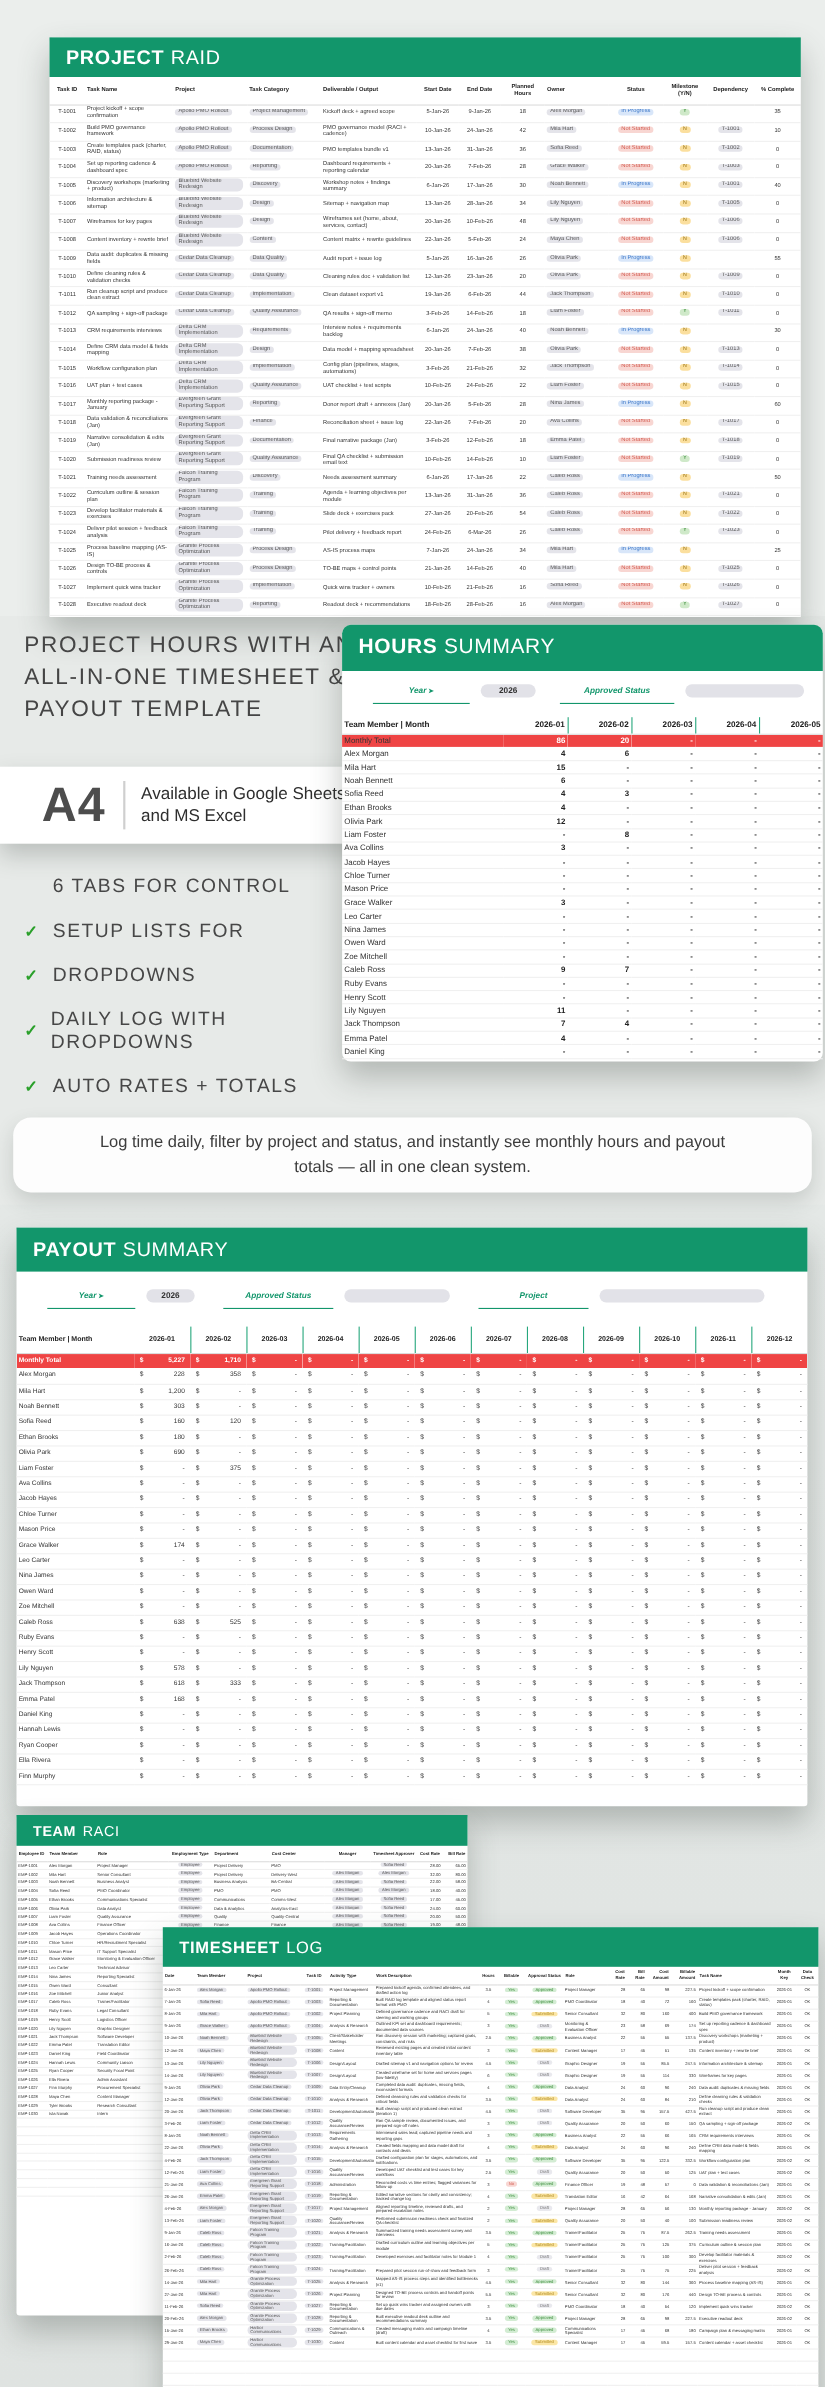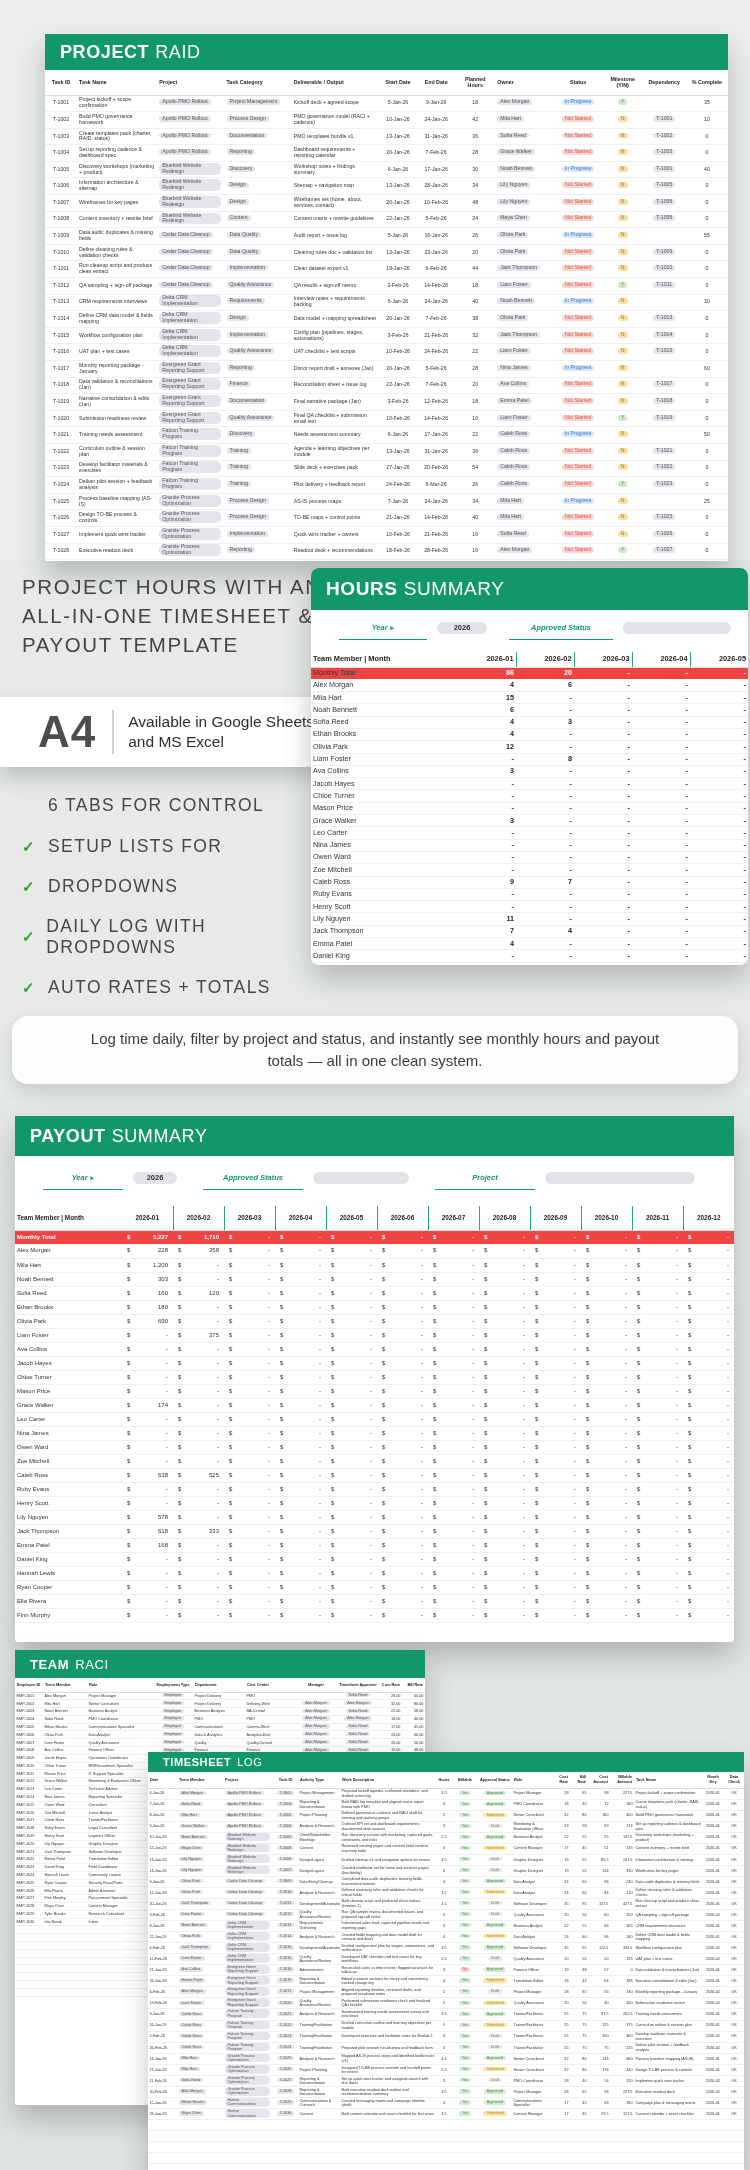--- a/index.html
+++ b/index.html
@@ -58,21 +58,21 @@
   .payout-card .filters{height:50px;gap:26px}
   .t-payout th{font-size:6.4px;height:24px}
   .t-payout td{font-size:6px;height:14px}
   
   .rates-card{left:15px;top:1650px;width:410px;height:455px;border-radius:3px;z-index:2}
   .rates-card .chead{height:28px;font-size:13px}
   .t-rates th{font-size:3.9px;height:14px}
   .t-rates td{font-size:3.8px;height:7.8px;padding:0 1.5px}
   
   .log-card{left:148px;top:1752px;width:596px;height:430px;border-radius:3px;z-index:3}
-  .log-card .chead{height:20px;font-size:11px}
+  .log-card .chead{height:36px;font-size:15px}
   .t-log th{font-size:3.9px;height:16px}
   .t-log td{font-size:3.8px;height:11px;padding:0 1.5px}
 </style>
 </head>
 <body>
 
 <div class="band band1"></div>
 <div class="band band2"></div>
 <div class="band band3"></div>
 

